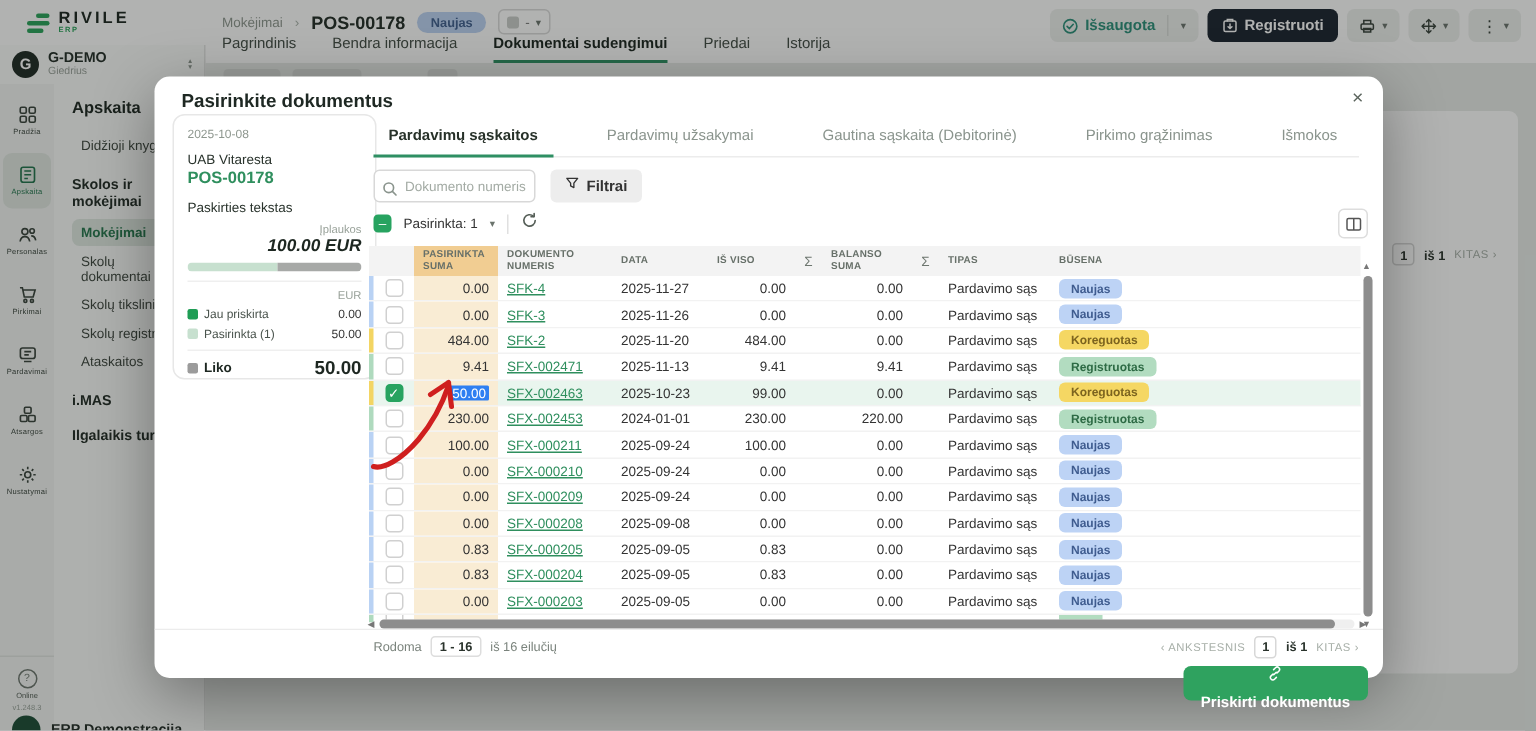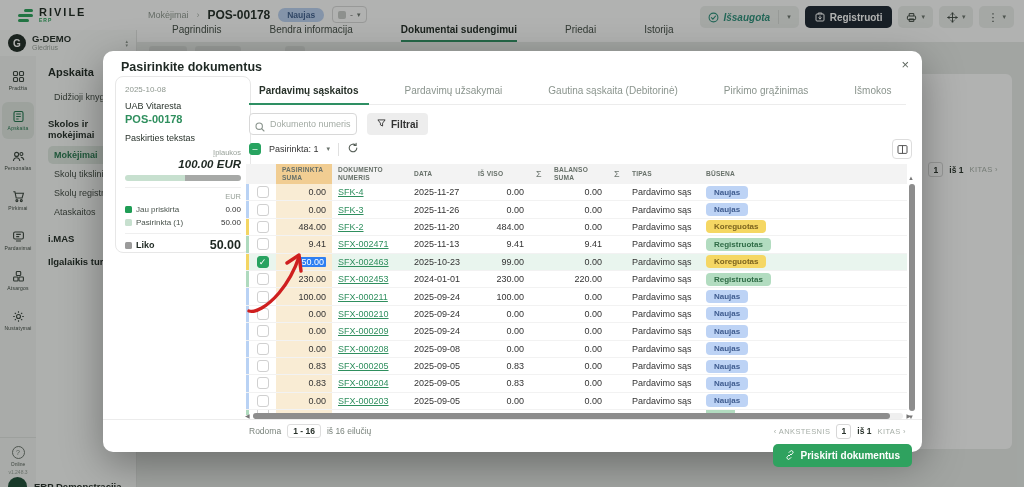--- a/index.html
+++ b/index.html
@@ -23,26 +23,26 @@
   .crumb-current { font-size:12px; font-weight:700; color:#232d27; }
   .badge-pill { font-size:8.5px; font-weight:600; color:#40608f; background:#bcd2f3; padding:2px 9px; border-radius:9px; }
   .mini-select { height:17px; border:1px solid #dadada; border-radius:4px; background:#fff; display:flex; align-items:center; gap:4px; padding:0 5px; }
   .mini-select .sq { width:8px; height:8px; background:#c9cdc9; border-radius:2px; }
   .mini-select .dash { font-size:9px; color:#777; }
   .chev { font-size:7px; color:#6b746d; }
   .topright { position:absolute; right:10px; top:6px; display:flex; gap:6px; align-items:center; }
   .tb-btn { height:22px; border-radius:5px; background:#eef0ee; display:flex; align-items:center; font-size:10px; color:#38423b; }
   .tb-btn .seg { display:flex; align-items:center; gap:4px; padding:0 8px; height:100%; }
   .tb-btn .vdiv { width:1px; height:14px; background:#d8dcd8; }
-  .saved-txt { color:#2c8f7a; font-weight:600;font-style:italic; }
+  .saved-txt { color:#2c8f7a; font-weight:600; }
   .tb-dark { background:#1c2531; color:#fff; padding:0 10px; gap:5px; font-weight:600; }
   .icon-10 svg { display:block; }
   .kebab { font-size:11px; color:#38423b; }
   .pagetabs { position:absolute; left:148px; top:24px; display:flex; gap:24px; }
-  .ptab { font-size:10px; color:#424c45; padding-bottom:5px; border-bottom:2px solid transparent;margin-left:24px; }
+  .ptab { font-size:10px; color:#424c45; padding-bottom:5px; border-bottom:2px solid transparent; }
   .ptab.active { color:#1c2620; font-weight:700; border-bottom-color:#2e8f63; }
   
   .leftcol { position:absolute; left:0; top:30px; width:137px; bottom:0; background:#fbfcfb; border-right:1px solid #e3e5e3; z-index:1; }
   .gdemo { height:26px; display:flex; align-items:center; gap:6px; padding:0 8px; }
   .gavatar { width:18px; height:18px; border-radius:50%; background:#1f2a24; color:#fff; font-size:10px; font-weight:700; display:flex; align-items:center; justify-content:center; }
   .gd-name { font-size:9.5px; font-weight:700; color:#232d27; line-height:1.1; }
   .gd-user { font-size:7px; color:#9aa29b; line-height:1.1; }
   .gd-chev { margin-left:auto; display:flex; flex-direction:column; font-size:5px; color:#8b948d; line-height:4px; }
   .rail { position:absolute; left:0; top:26px; width:36px; bottom:0; background:#f3f5f3; display:flex; flex-direction:column; align-items:center; padding-top:6px; gap:3px; }
   .rail-item { width:32px; height:37px; border-radius:6px; display:flex; flex-direction:column; align-items:center; justify-content:center; gap:2px; color:#39433c; }
@@ -141,21 +141,21 @@
   .hsb .ar { position:absolute; top:-1px; font-size:6px; color:#777; }
   
   .arrow-svg { position:absolute; left:138px; top:192px; z-index:3; pointer-events:none; }
   
   .m-tfoot { position:absolute; left:146px; right:16px; top:372px; height:16px; display:flex; align-items:center; justify-content:space-between;gap:44px; }
   .tf-left, .tf-right { display:flex; align-items:center; gap:6px; }
   .tf-txt { font-size:8.5px; color:#7a837c; }
   .tf-box { border:1px solid #ddd; border-radius:3px; padding:1px 5px; font-size:8.5px; font-weight:700; color:#2a332c; }
   
   .m-foot { position:absolute; left:0; right:0; top:368px; bottom:0; border-top:1px solid #ececec; border-radius:0 0 10px 10px; }
-  .btn-assign { position:absolute; right:10px; top:24px; height:23px; background:#2fa25f; border-radius:5px; color:#fff; font-size:10px; font-weight:600; display:flex; align-items:center; gap:6px; padding:0 12px; }
+  .btn-assign { position:absolute; right:10px; top:24px; height:23px; background:#2fa25f; border-radius:5px; color:#fff; font-size:10px; font-weight:600; display:flex; align-items:center; gap:6px; padding:0 12px;flex-direction:column; }
 </style>
 </head>
 <body>
 
 <div class="stage">
 
   <div class="topbar">
     <div class="logo">
       <span class="logo-mark">
           <i class="lm1"></i>
@@ -342,20 +342,21 @@
       <span class="t1">Online</span>
       <span class="t2">v1.248.3</span>
     </div>
     <div class="sidemenu">
       <div class="sm-title">Apskaita</div>
       <div id="side-groups">
 
   <div class="sm-item">Didžioji knyga</div>
   <div class="sm-head">Skolos ir mokėjimai</div>
   <div class="sm-item active">Mokėjimai</div>
+          <div class="sm-item">Skolų dokumentai</div>
           <div class="sm-item">Skolų tikslinimas</div>
           <div class="sm-item">Skolų registras</div>
           <div class="sm-item">Ataskaitos</div>
   <div class="sm-head">i.MAS</div>
 
   <div class="sm-head">Ilgalaikis turtas</div>
   </div>
     </div>
     <div class="account">
       <span class="acc-avatar"></span>

